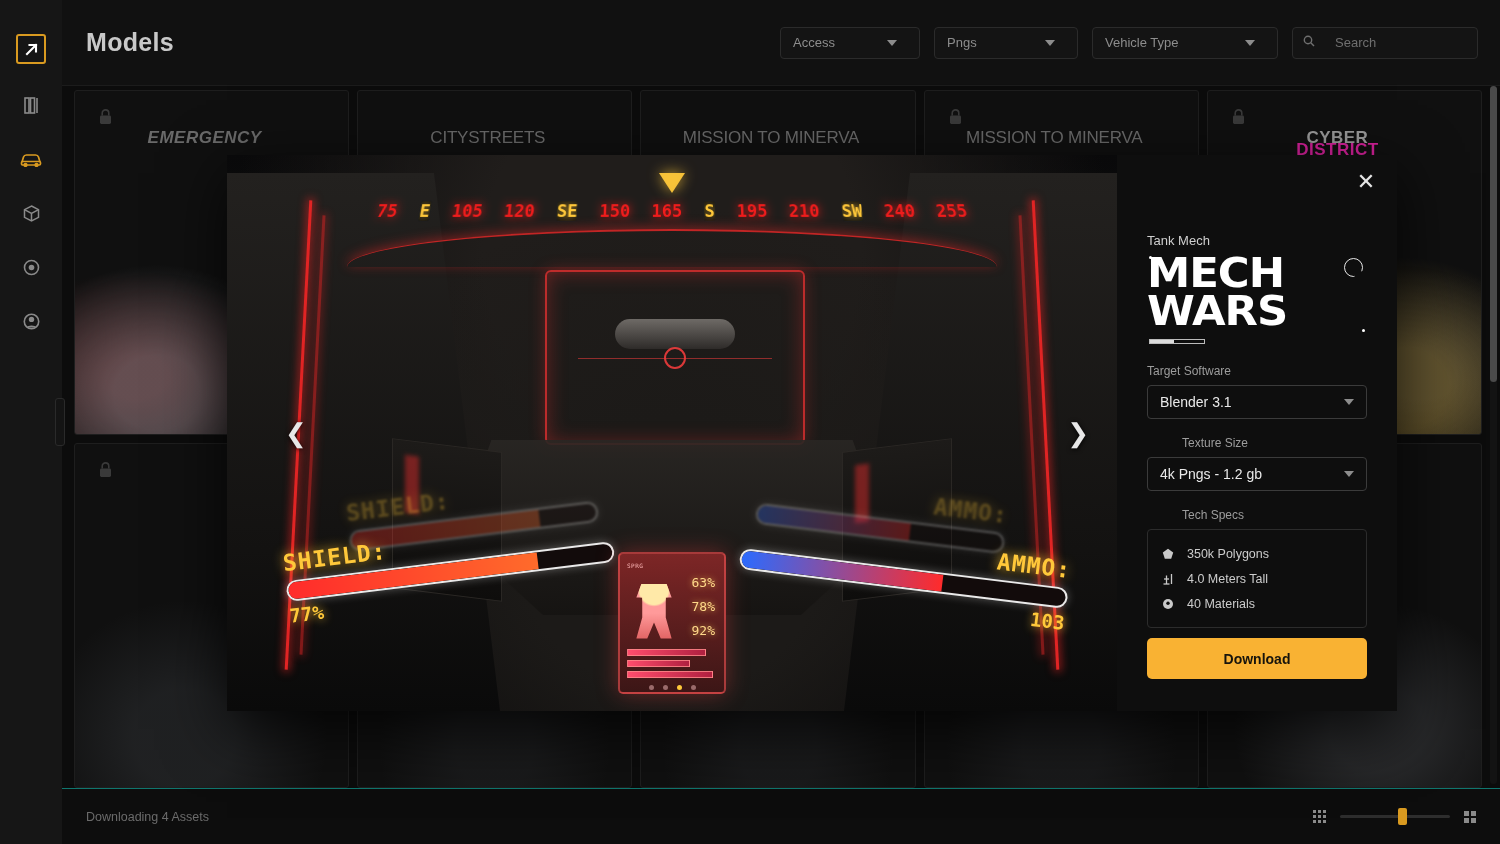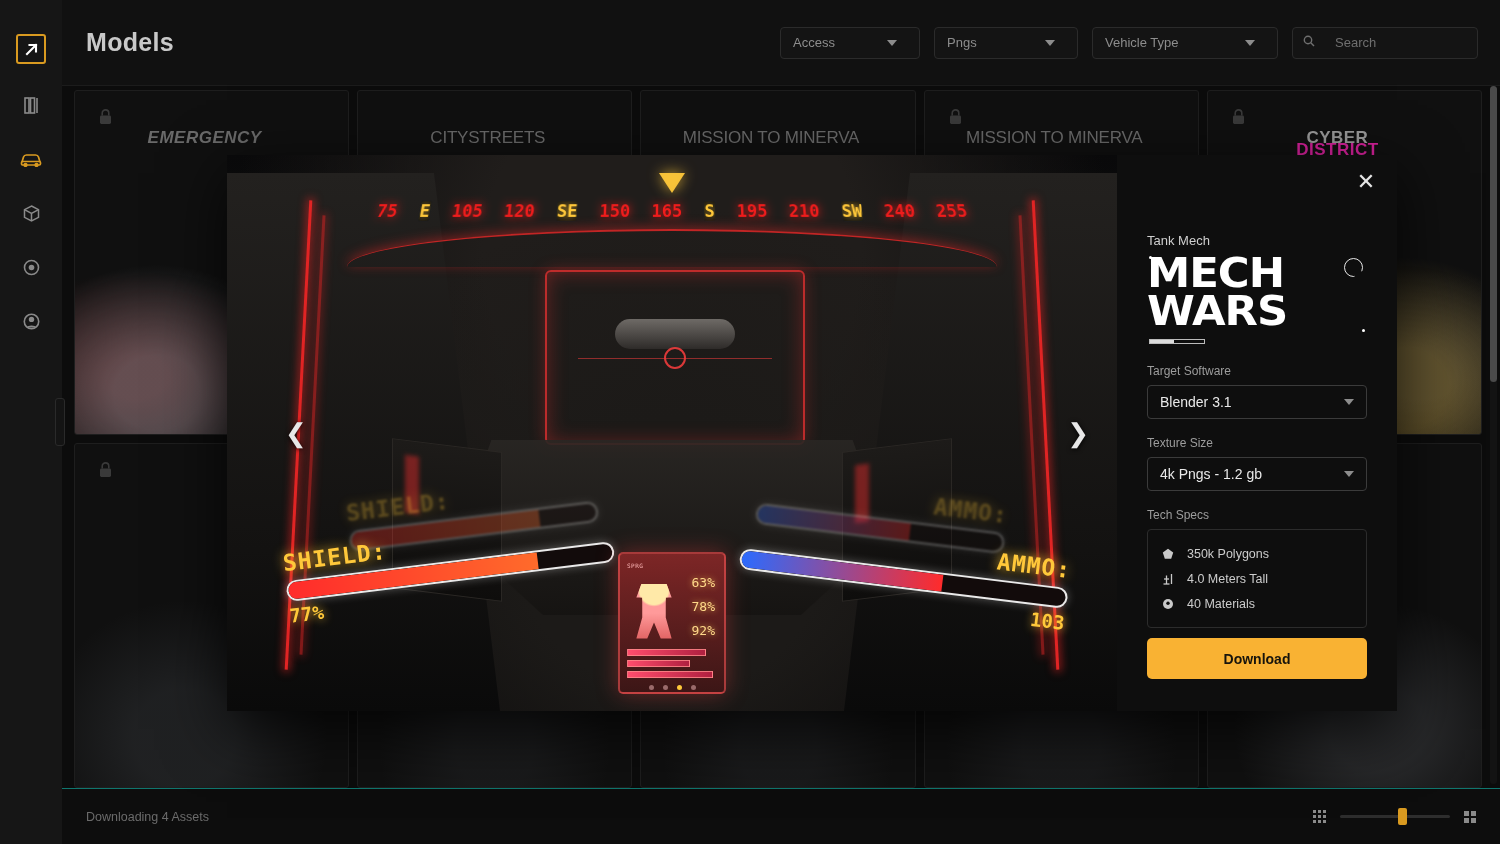--- a/index.html
+++ b/index.html
@@ -242,21 +242,21 @@
   .logo-text {
     font-family:"DejaVu Sans", sans-serif; font-weight:bold; font-size:41px; line-height:.93;
     color:#fff; letter-spacing:-1px; transform:scaleX(1.06); transform-origin:left center;
   }
   .logo-dot { position:absolute; width:3px; height:3px; background:#fff; border-radius:50%; }
   .logo-arc { position:absolute; right:4px; top:4px; width:19px; height:19px; border:1.5px solid #fff; border-radius:50%; clip-path:polygon(0 0,100% 0,100% 70%,55% 70%,55% 100%,0 100%); opacity:.9; }
   .logo-bar { position:absolute; left:2px; bottom:-2px; width:56px; height:5px; border:1px solid #bbb; }
   .logo-bar i { display:block; width:44%; height:100%; background:#dcdcdc; }
 
   .field-label { font-size:12px; color:#9d9d9d; margin:22px 0 7px; }
-  .field-label.tight { margin-top:17px; }
+  .field-label.tight { margin-top:17px;margin-left:35px; }
   .dropdown {
     height:34px; border:1px solid #3b3b3b; border-radius:4px; background:#0e0e0e;
     display:flex; align-items:center; justify-content:space-between; padding:0 12px;
     font-size:14px; color:#e9e9e9;
   }
   .specs-box { border:1px solid #2c2c2c; border-radius:4px; padding:11px 12px; }
   .spec-row { display:flex; align-items:center; gap:12px; height:25px; font-size:12.5px; color:#cccccc; }
   .spec-ico { width:15px; display:flex; align-items:center; justify-content:center; color:#c9c9c9; }
   .download {
     position:absolute; left:30px; right:30px; bottom:32px; height:41px; border-radius:5px;

